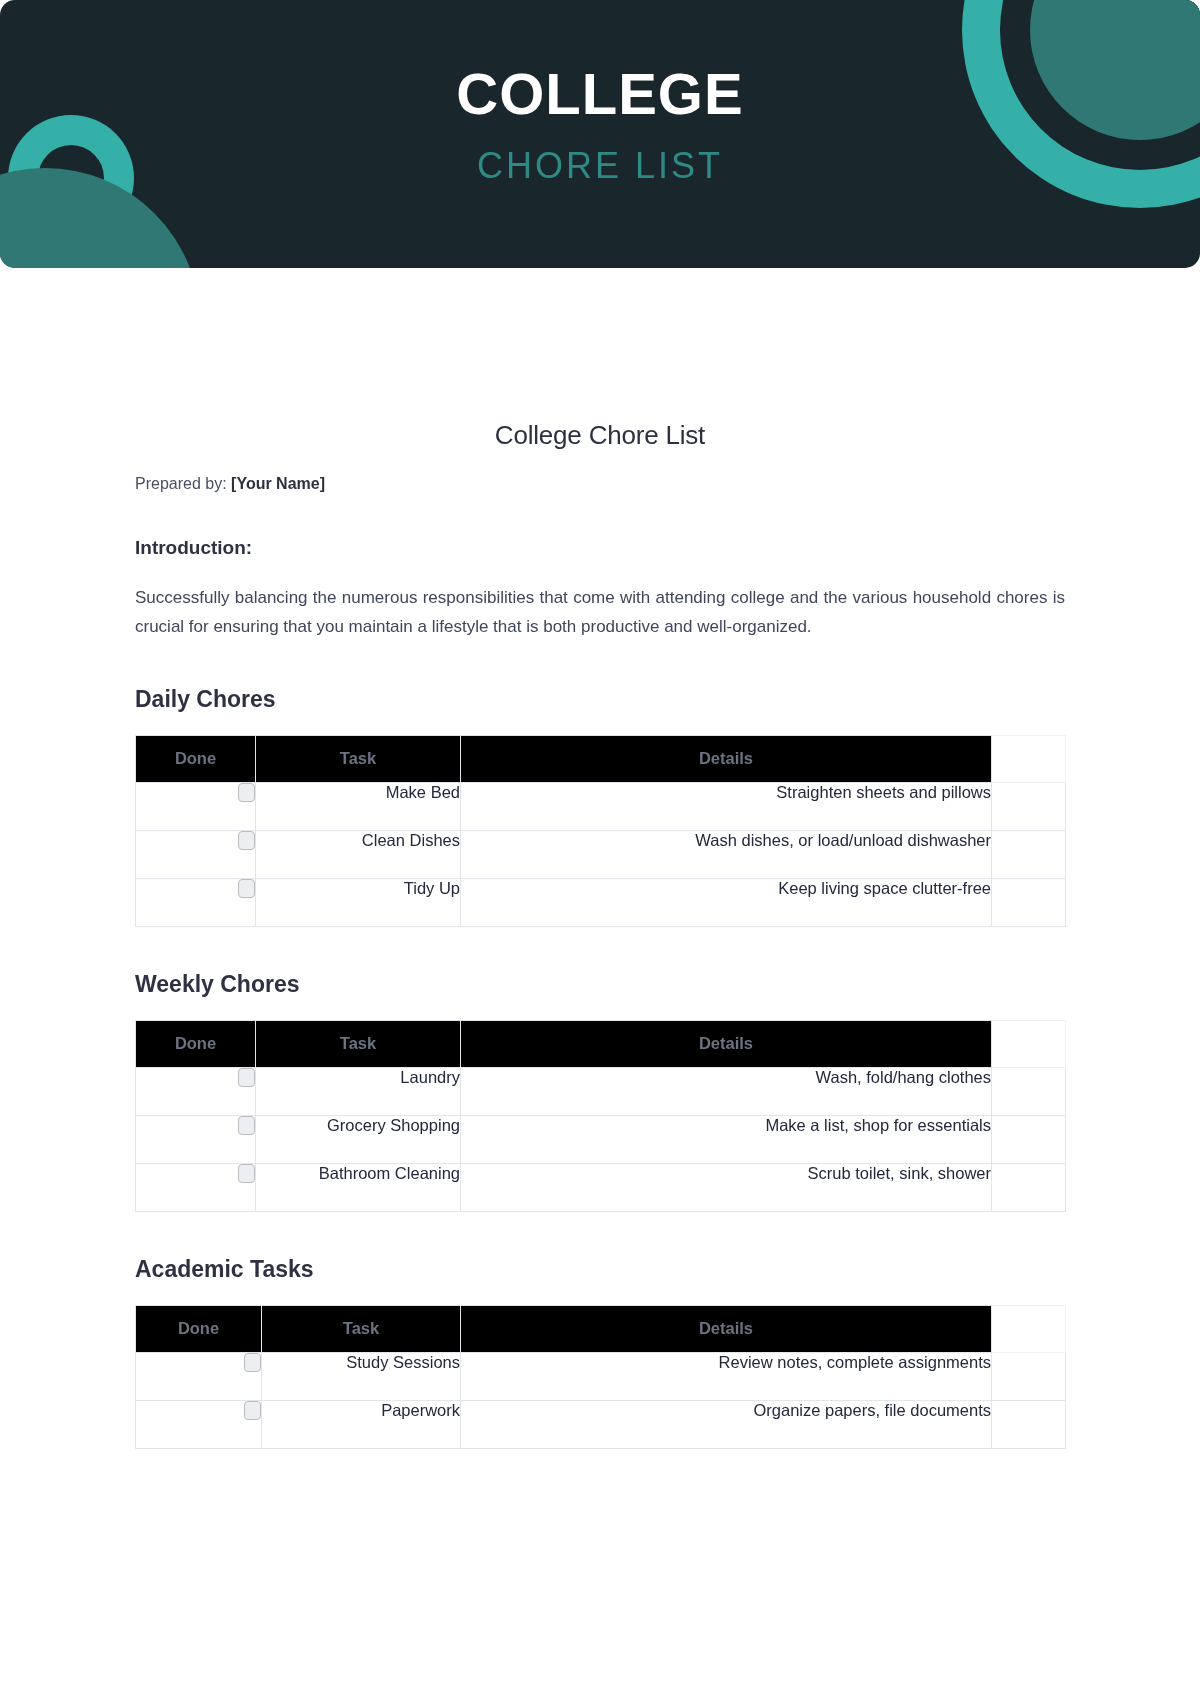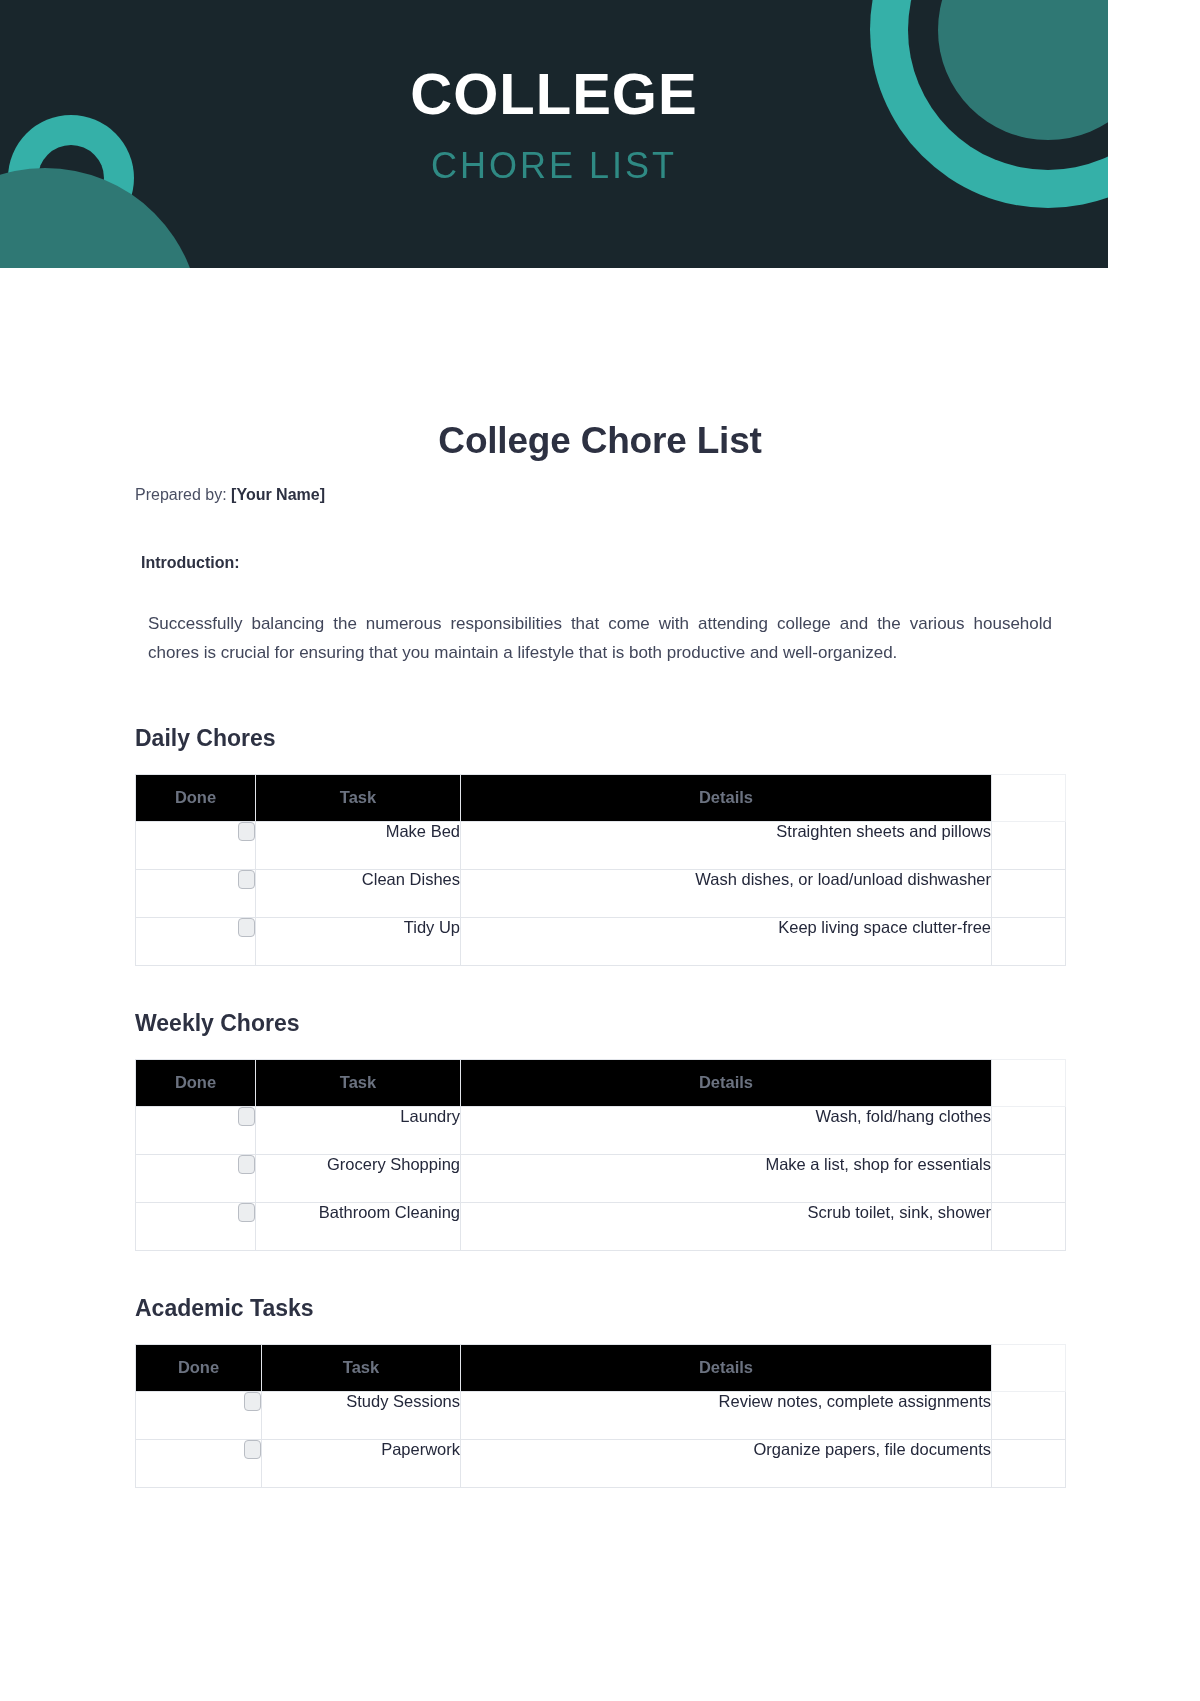--- a/index.html
+++ b/index.html
@@ -12,24 +12,25 @@
     height: 1701px;
     background: #ffffff;
     font-family: "Liberation Sans", sans-serif;
     overflow: hidden;
     position: relative;
   }
 
   
   .banner {
     position: relative;
-    width: 1108px;
+    width: 1200px;
     height: 268px;
     background: #19262c;
     overflow: hidden;
+    border-radius: 15px;
   }
 
   
   .deco-tr {
     position: absolute;
     top: -148px;
     right: -118px;
     width: 356px;
     height: 356px;
     border-radius: 50%;
@@ -117,47 +118,47 @@
     position: relative;
     width: 930px;
     margin: 0 auto;
     padding-top: 152px;
     color: #2d3142;
   }
 
   .doc-title {
     margin: 0;
     text-align: center;
-    font-size: 37px;
-    font-weight: bold;
+    font-size: 26px;
+    font-weight: normal;
     color: #2d3142;
     letter-spacing: -0.2px;
   }
 
   .prepared-by {
     margin: 0;
     padding-top: 24px;
     font-size: 16px;
     color: #4a4f63;
   }
   .prepared-by b {
     color: #2d3142;
     font-weight: bold;
   }
 
   .section-heading {
-    margin: 6px;
+    margin: 0;
     padding-top: 44px;
-    font-size: 16px;
+    font-size: 19px;
     font-weight: bold;
     color: #2d3142;
   }
 
   .body-para {
-    margin: 13px;
+    margin: 0;
     padding-top: 24px;
     font-size: 17px;
     line-height: 1.73;
     color: #41465a;
     text-align: justify;
   }
   .body-para.tight {
     padding-top: 0;
   }
 

